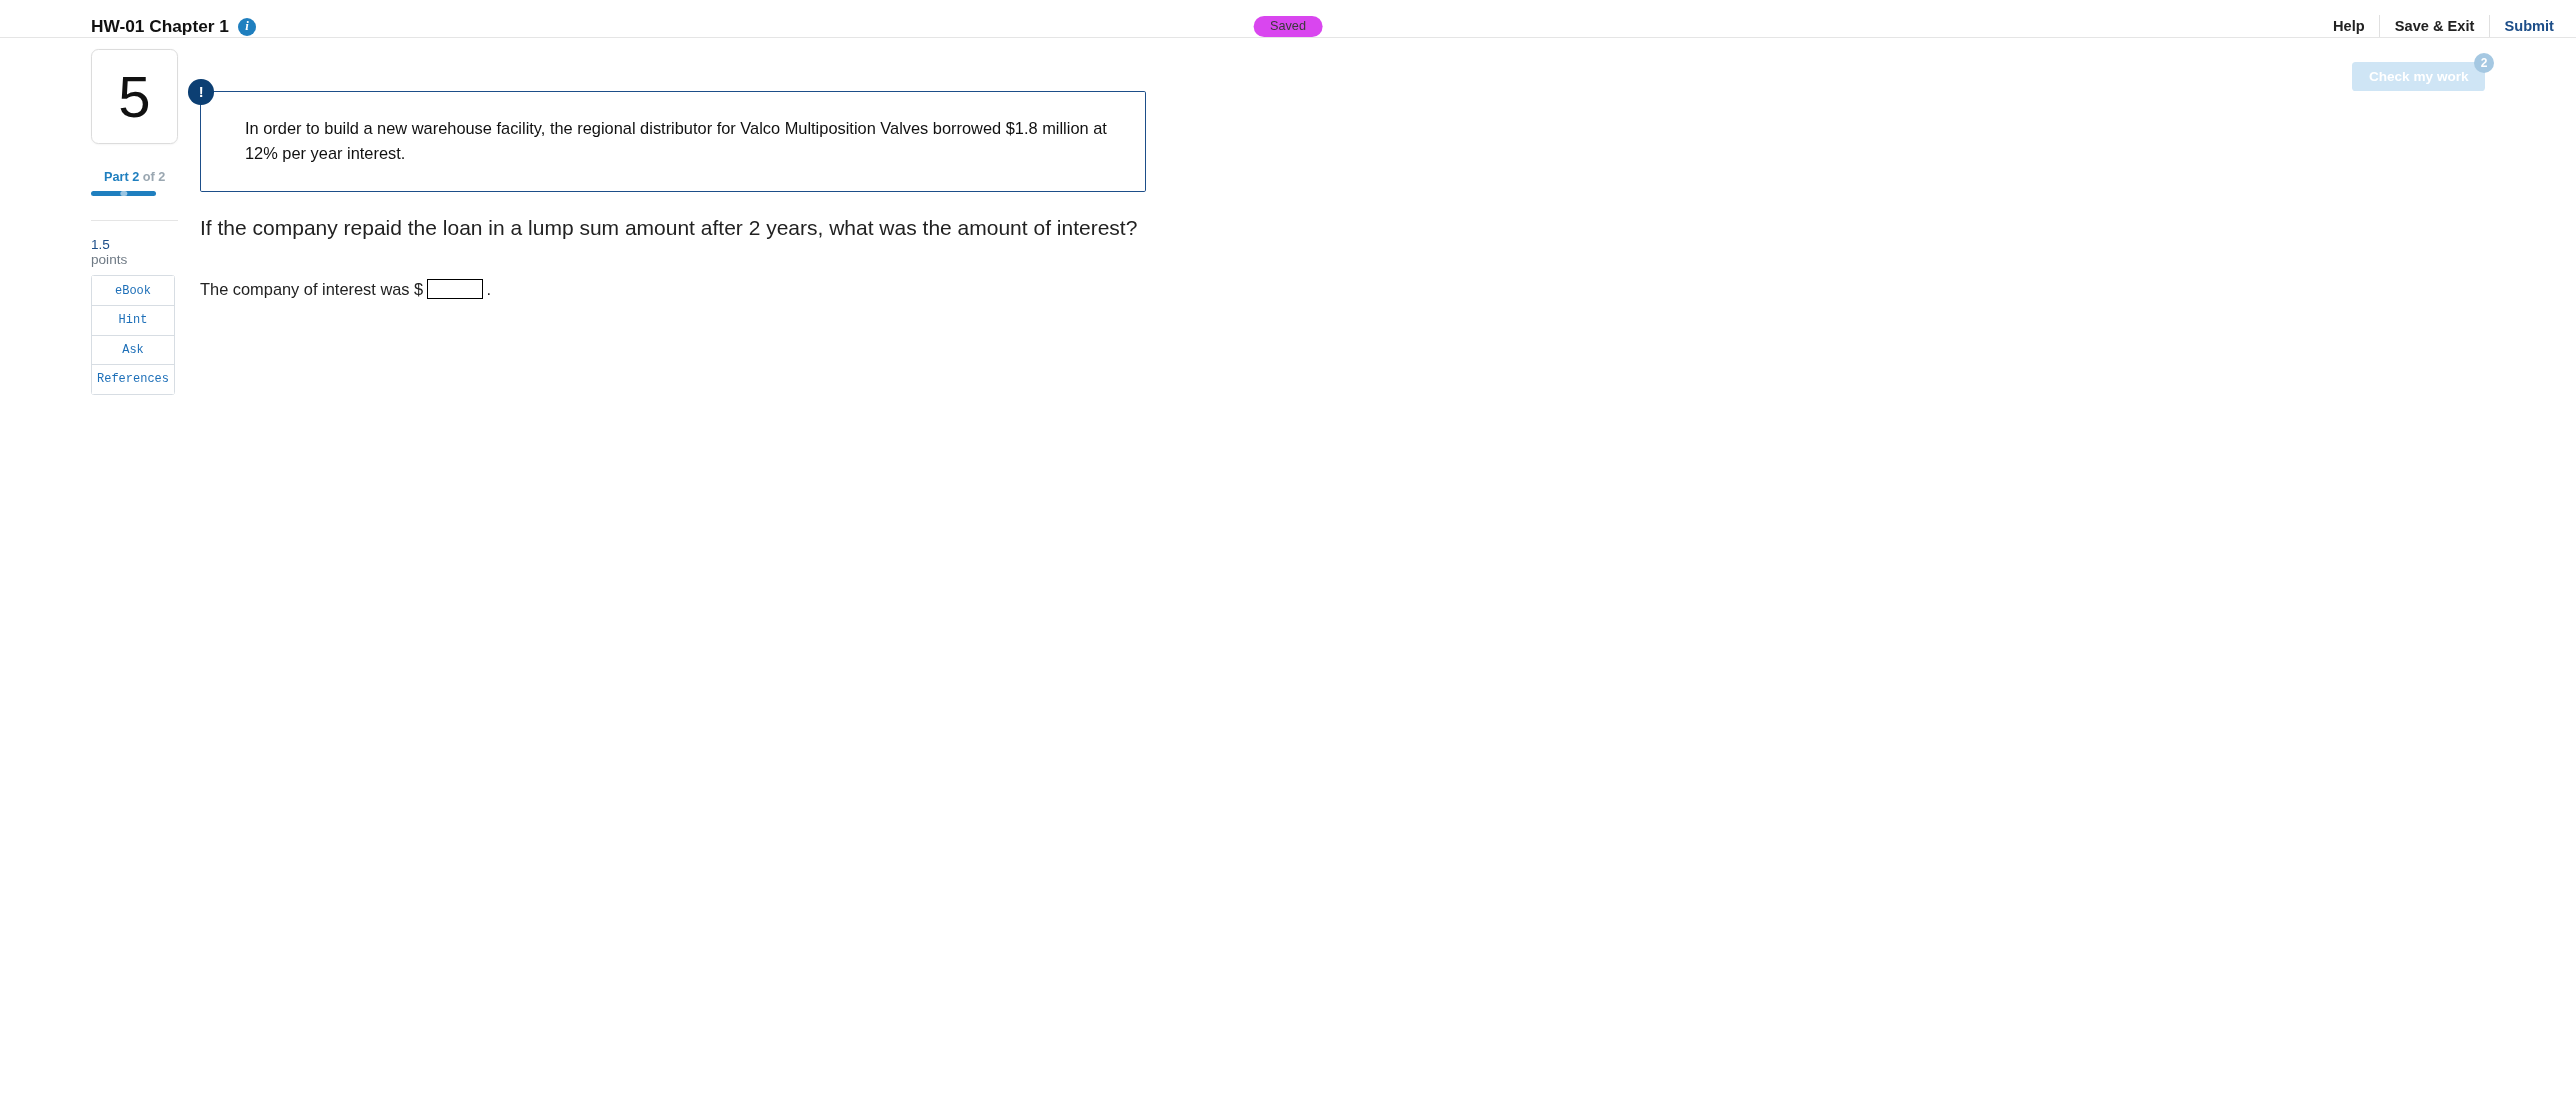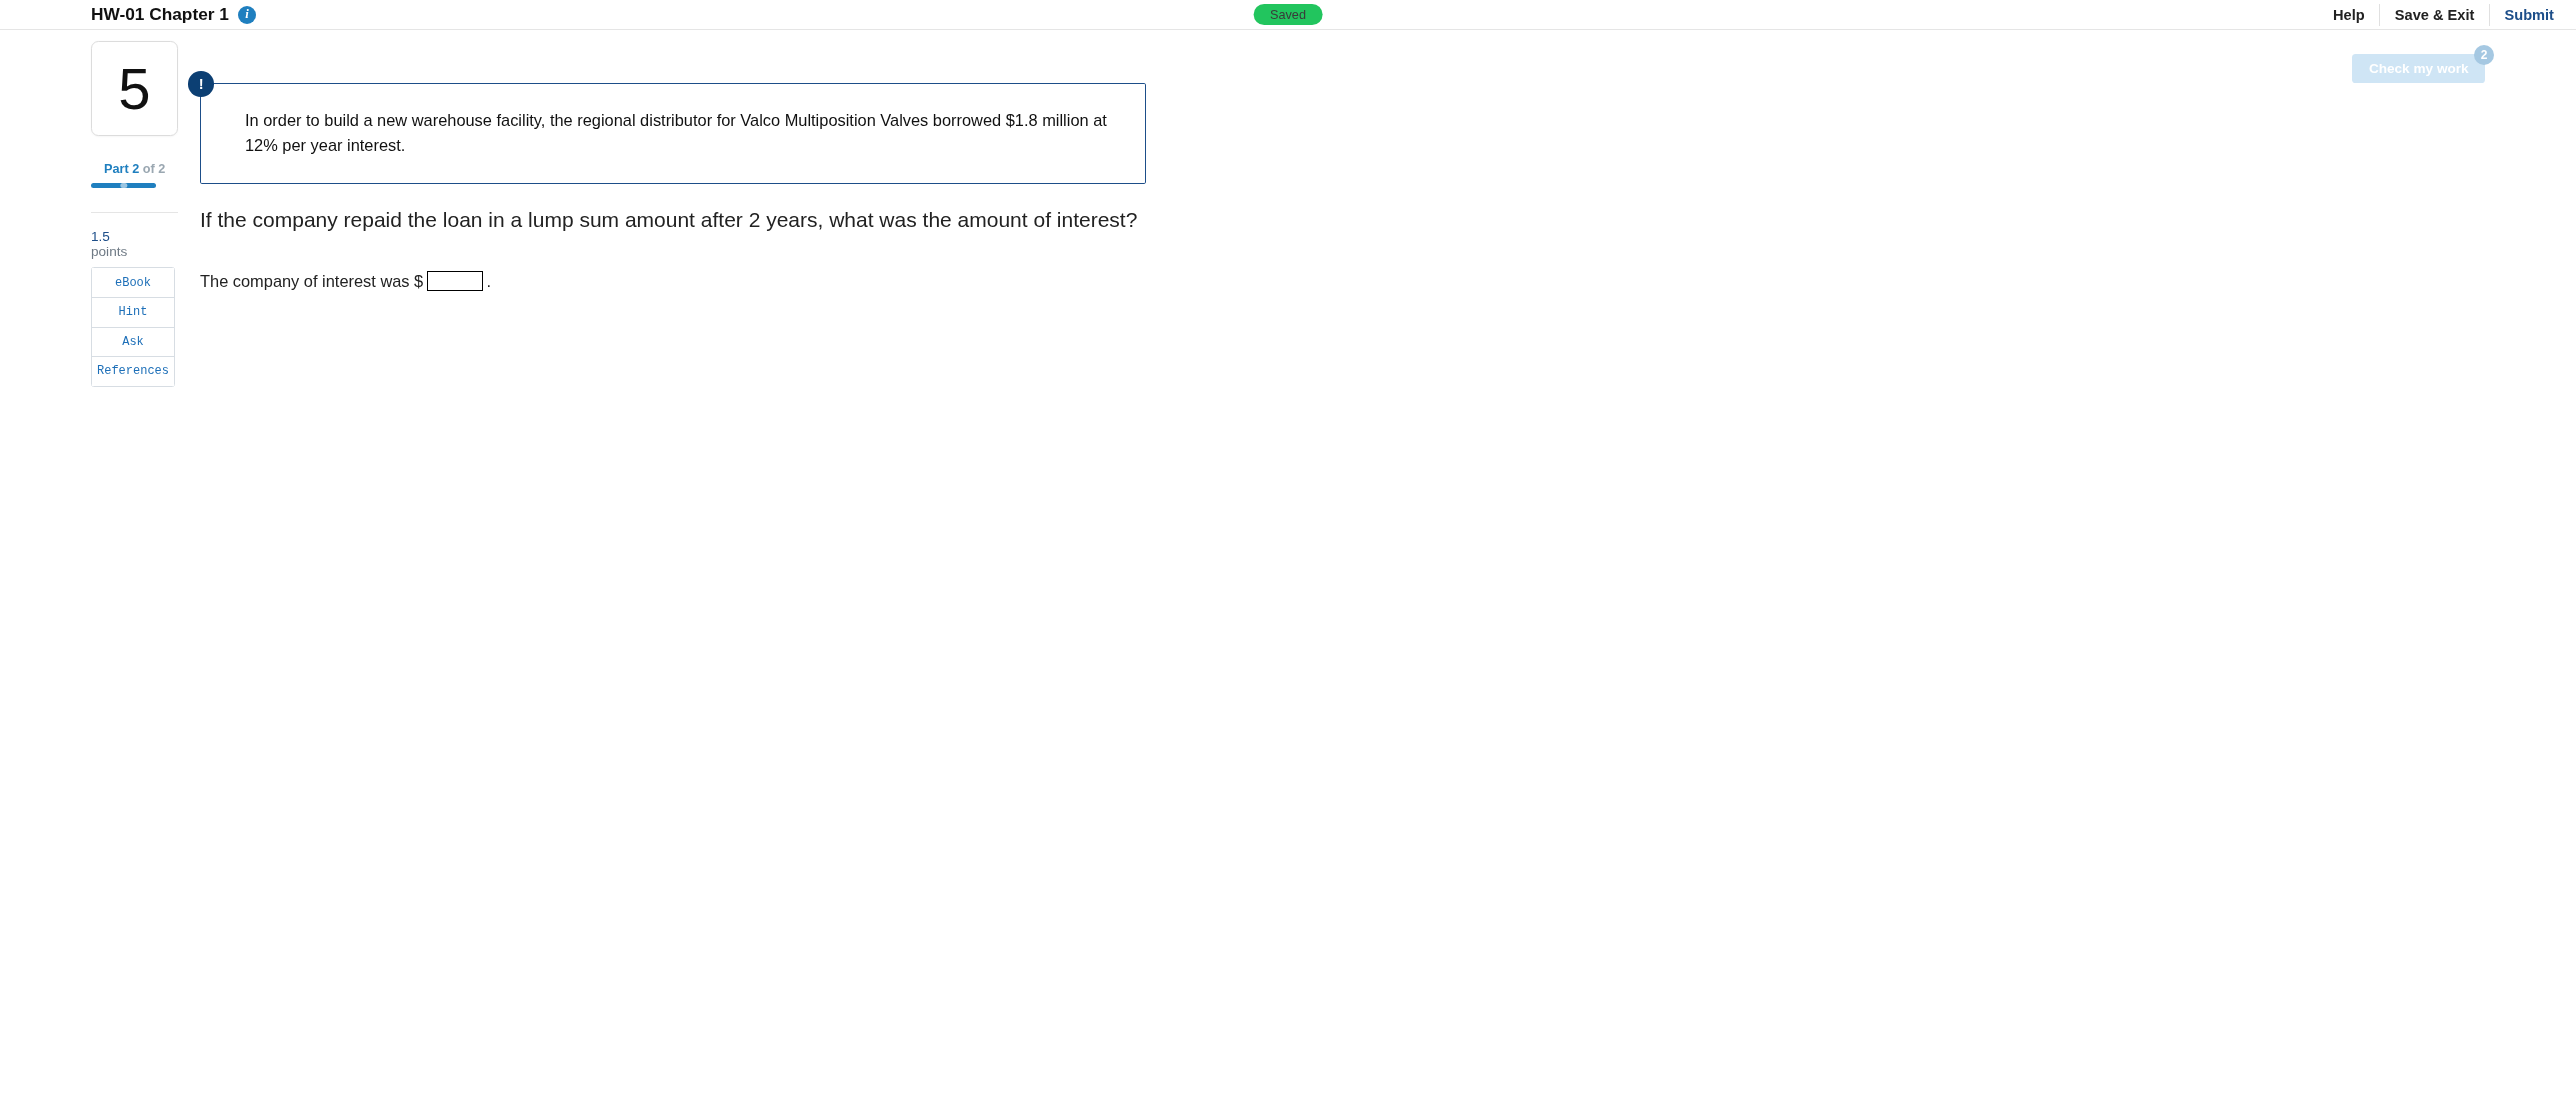--- a/index.html
+++ b/index.html
@@ -5,39 +5,39 @@
   * { box-sizing: border-box; margin: 0; padding: 0; }
   html, body {
     font-family: -apple-system, BlinkMacSystemFont, "Segoe UI", Helvetica, Arial, sans-serif;
     color: #222;
     background: #fff;
     font-size: 14.6px;
     height: 100%;
   }
   .topbar {
     display: flex;
-    align-items: center;
-    height: 30px;
+    align-items: flex-end;
+    height: 38px;
     padding: 0 22px 0 91px;
     border-bottom: 0.9px solid #e5e5e5;
     position: relative;
   }
   .title-wrap { display: flex; align-items: center; gap: 9px; }
   .title { font-size: 17.3px; font-weight: 600; color: #111; }
   .info-icon {
     width: 18px; height: 18px; border-radius: 50%;
     background: #1f7fbf;
     color: #fff; font-weight: 700; font-family: Georgia, serif;
     font-size: 12.7px; display: flex; align-items: center; justify-content: center;
     font-style: italic;
   }
   .saved-pill {
     position: absolute;
     left: 50%; transform: translateX(-50%);
-    background: #22c55e; color: #3a3a3a;
+    background: #d946ef; color: #3a3a3a;
     border-radius: 12.7px; padding: 3.6px 16.4px;
     font-size: 12.7px;
   }
   .top-actions { margin-left: auto; display: flex; align-items: center; }
   .top-link {
     font-weight: 700; font-size: 14.6px;
     padding: 0 14.6px;
     border-right: 0.9px solid #e0e0e0; line-height: 22px;
     cursor: pointer;
   }

